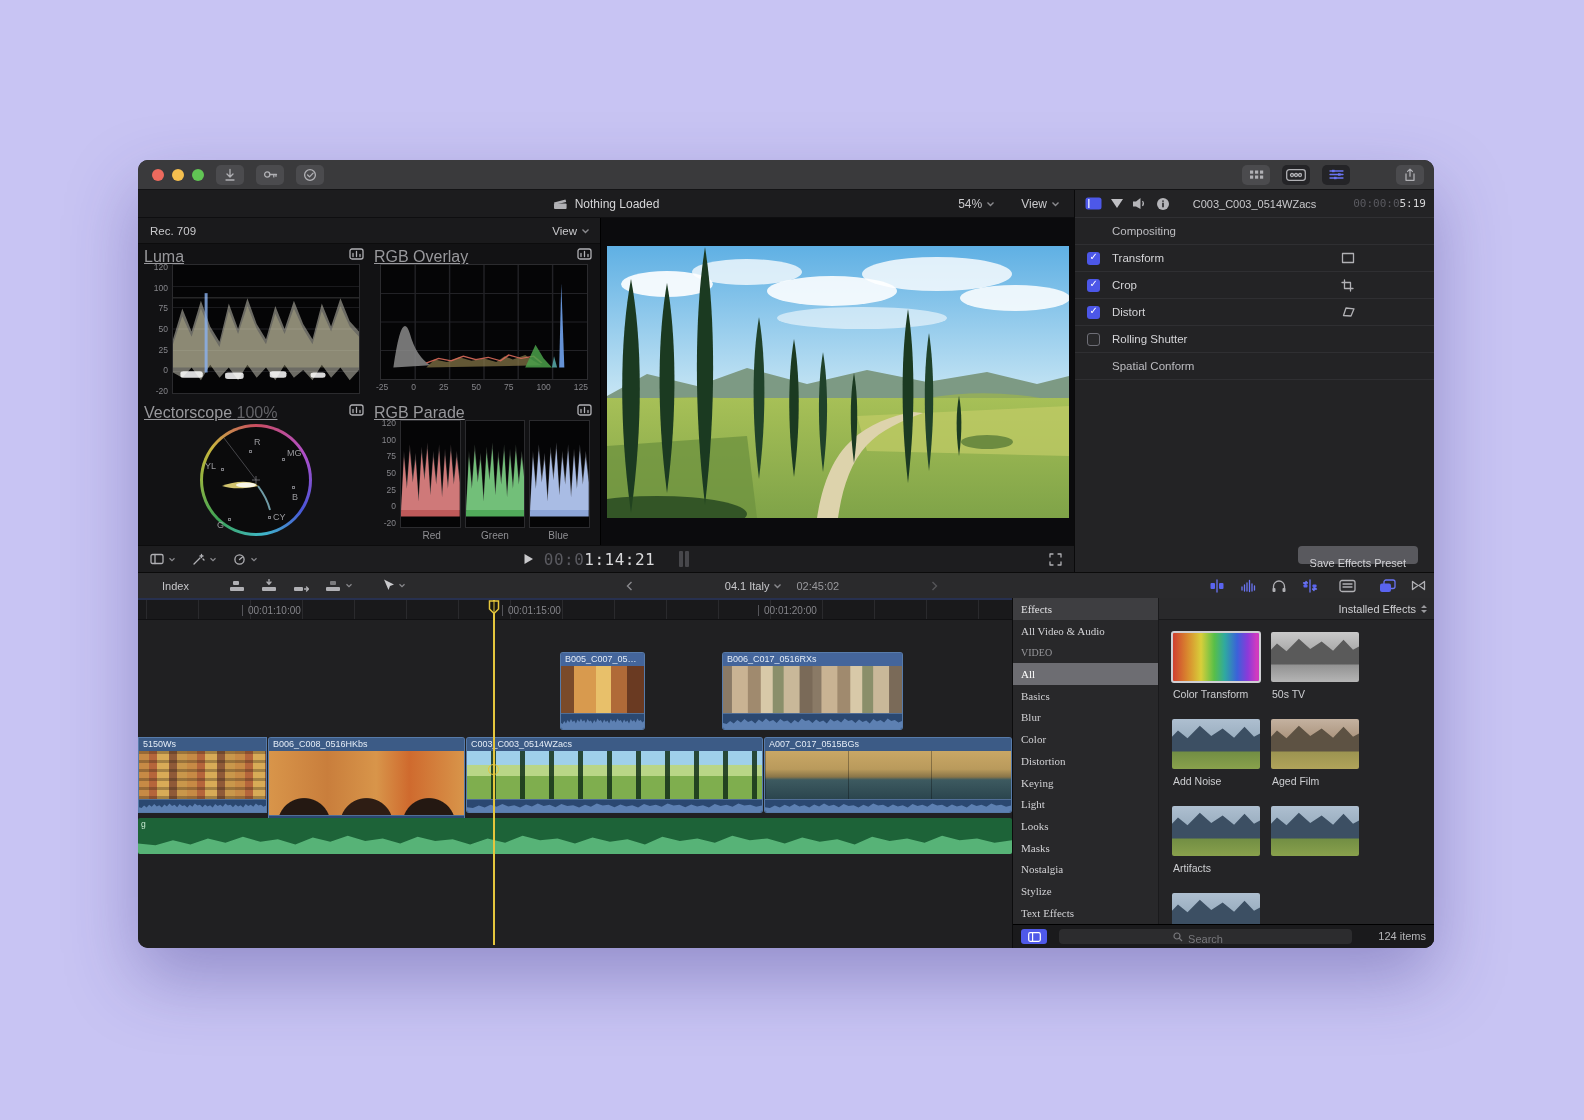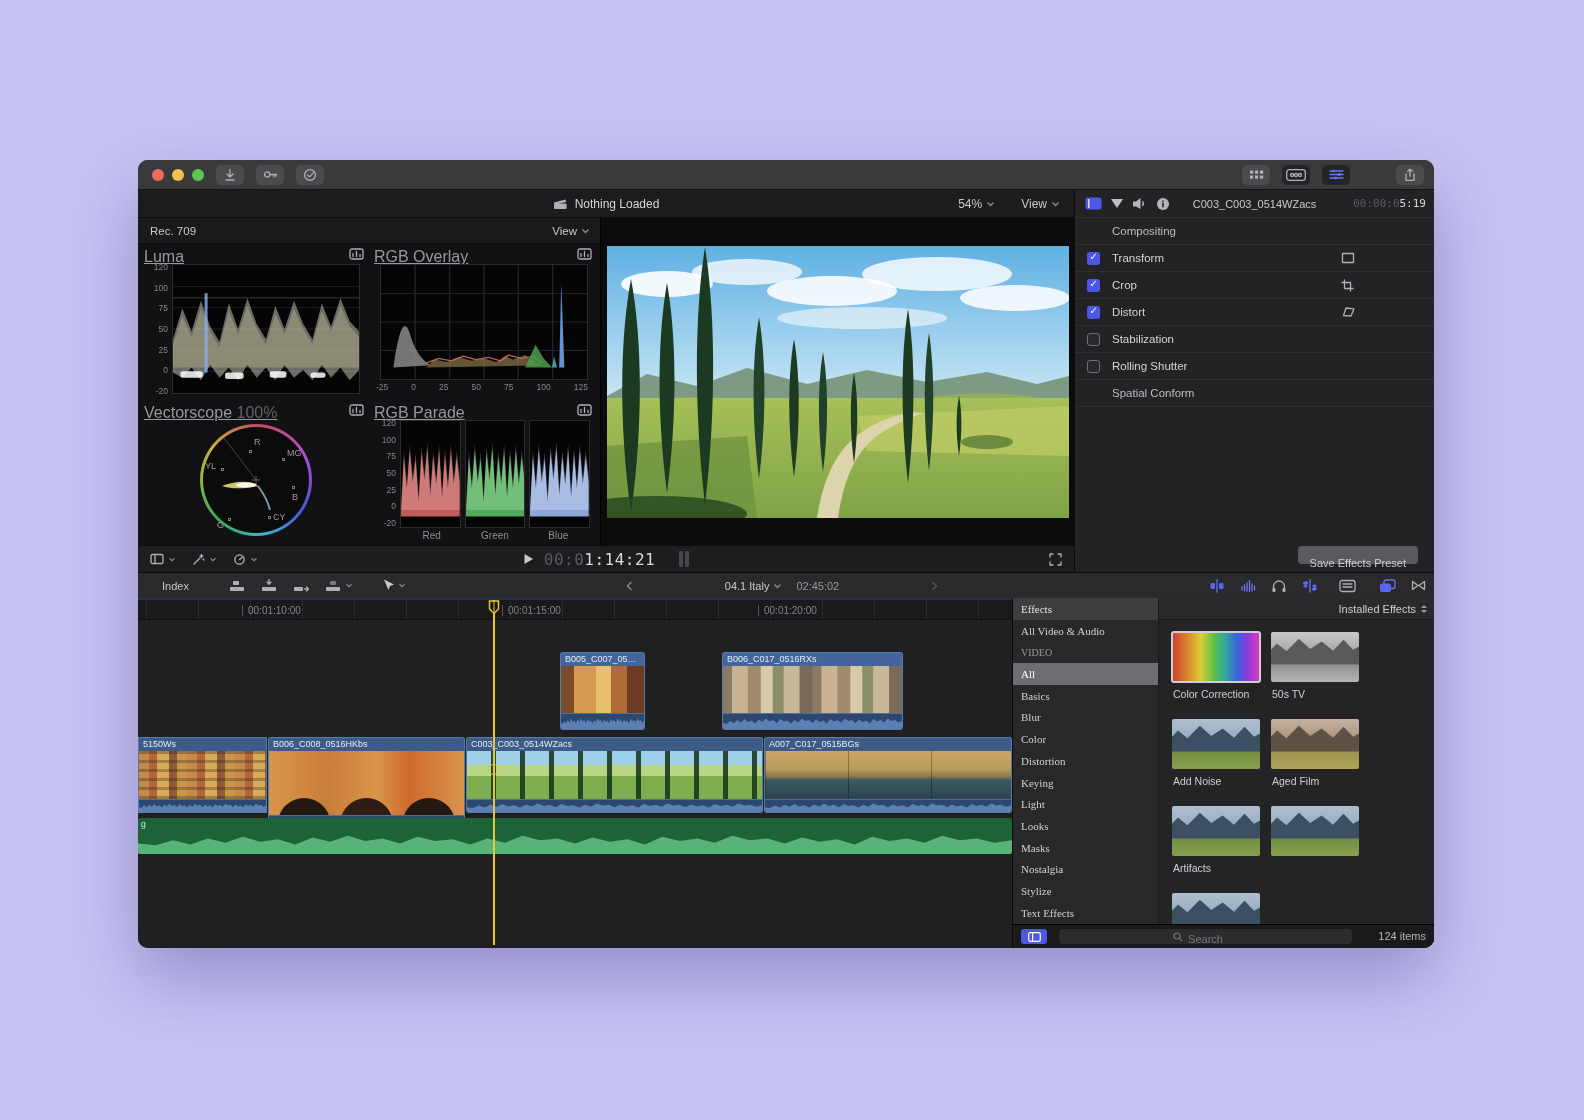--- a/index.html
+++ b/index.html
@@ -536,24 +536,20 @@
         </div>
       <div class="insp-row">
         <span class="cb on"></span>
         <span class="lbl">Distort</span>
         <svg class="ic row-ic" width="15" height="12" viewBox="0 0 15 12">
             <path d="M2.5,9.5 L5,2 L13,2.8 L10,10 Z"></path>
           </svg>
         </div>
       <div class="insp-row">
         <span class="cb off"></span>
-        <span class="lbl">Stabilization</span>
-        </div>
-      <div class="insp-row">
-        <span class="cb off"></span>
         <span class="lbl">Rolling Shutter</span>
         </div>
       <div class="insp-row section">
           <span class="lbl">Spatial Conform</span>
         </div>
     </div>
     <span class="save-btn">Save Effects Preset</span>
   </div>
 
   <div class="tl-toolbar">
@@ -743,21 +739,21 @@
       </div>
       <div class="fx-head">
         <span>Installed Effects</span>
         <svg style="margin-left:4px" width="8" height="10" viewBox="0 0 8 10">
             <path d="M4,1 L7,4 H1 Z M4,9 L1,6 H7 Z" fill="#9a9a9e"></path>
           </svg>
       </div>
       <div class="fx-grid">
         <div>
             <div class="fxth fx-rainbow"></div>
-            <div class="fxlb">Color Correction</div>
+            <div class="fxlb">Color Transform</div>
           </div>
         <div>
             <div class="fxth mtn fx-tv"></div>
             <div class="fxlb">50s TV</div>
           </div>
         <div>
             <div class="fxth mtn fx-noise"></div>
             <div class="fxlb">Add Noise</div>
           </div>
         <div>

